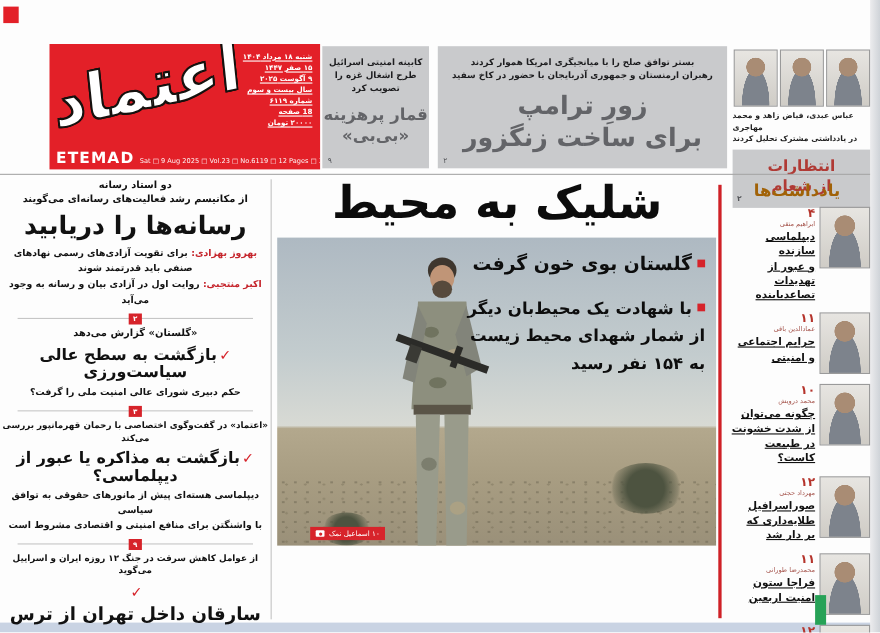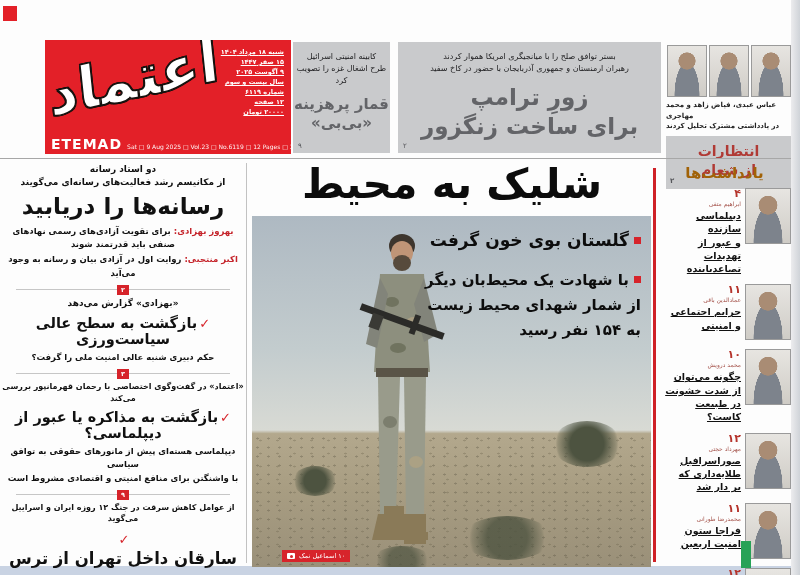--- a/index.html
+++ b/index.html
@@ -20,21 +20,21 @@
   .mast-dates{position:absolute;right:7px;top:7px;width:72px;font-size:6.5px;font-weight:bold;line-height:1.55;text-align:right;}
   .mast-dates span{display:block;text-decoration:underline;}
   .mast-bottom{position:absolute;left:6px;right:6px;bottom:2px;display:flex;align-items:baseline;gap:5px;direction:ltr;}
   .logo-latin{font-size:14px;font-weight:bold;letter-spacing:1px;}
   .mast-info{font-size:6px;white-space:nowrap;opacity:.95;}
 
   
   .graybox{position:absolute;background:#c9cacc;text-align:center;direction:rtl;}
   .box-bibi{left:293px;top:42px;width:97px;height:111px;}
   .box-trump{left:398px;top:42px;width:263px;height:111px;}
-  .gb-kicker{font-size:8px;font-weight:normal;color:#1d1d1f;line-height:1.5;padding-top:9px;}
+  .gb-kicker{font-size:8px;font-weight:bold;color:#1d1d1f;line-height:1.5;padding-top:9px;}
   .gb-kicker span{display:block;}
   .gb-head{font-weight:bold;color:#636468;line-height:1.25;margin-top:8px;}
   .box-bibi .gb-head{font-size:15px;}
   .box-trump .gb-head{font-size:23px;}
   .gb-head span{display:block;}
   .gb-page{position:absolute;left:5px;bottom:3px;font-size:7px;color:#55565a;}
 
   
   .analysis{position:absolute;left:666px;top:45px;width:125px;}
   .an-photos{display:flex;gap:2px;justify-content:center;}
@@ -70,21 +70,21 @@
   .lc-sub .ln{display:block;margin:0;}
   .lc-div{position:relative;border-top:1px solid #c6c6c6;margin:9px 14px 7px;}
   .sq{display:inline-block;width:12px;height:10px;background:#d6232a;color:#fff;font-size:6.5px;
     line-height:10px;text-align:center;font-weight:bold;}
   .lc-div .sq{position:absolute;left:50%;top:-5px;transform:translateX(-50%);}
   .chk{color:#d6232a;font-weight:bold;font-size:13px;margin-left:2px;}
 
   
   .main-head{position:absolute;left:252px;top:158px;width:400px;text-align:center;font-size:41px;
     font-weight:bold;color:#0c0c0c;letter-spacing:-1px;line-height:1.3;}
-  .photo{position:absolute;left:252px;top:216px;width:399px;height:351px;overflow:hidden;
+  .photo{position:absolute;left:252px;top:216px;width:399px;height:280px;overflow:hidden;
     background:linear-gradient(180deg,#aeb9c2 0%,#c3ccce 38%,#d8dad4 61%,#b3a88d 62%,#a89d82 78%,#9a9079 100%);}
   .shrub{position:absolute;border-radius:50%;background:radial-gradient(circle,#4d5340 0 40%,rgba(77,83,64,.25) 70%,transparent 75%);}
   .s1{left:300px;top:205px;width:70px;height:46px;}
   .s2{left:40px;top:250px;width:46px;height:30px;}
   .s3{left:210px;top:300px;width:90px;height:44px;opacity:.8;}
   .s4{left:120px;top:330px;width:60px;height:30px;opacity:.7;}
   .speckle{position:absolute;left:0;top:218px;width:399px;height:131px;opacity:.35;
     background-image:radial-gradient(#55503f 1px,transparent 1.5px),radial-gradient(#6b644d 1px,transparent 1.5px);
     background-size:11px 9px,17px 13px;}
   .ph-sub{position:absolute;right:10px;top:14px;font-size:17px;font-weight:bold;color:#0d0d0d;}
@@ -120,21 +120,21 @@
   <div class="corner-red"></div>
 
   <div class="masthead">
     <div class="logo-fa">اعتماد</div>
     <div class="mast-dates">
       <span>شنبه ۱۸ مرداد ۱۴۰۴</span>
       <span>۱۵ صفر ۱۴۴۷</span>
       <span>۹ آگوست ۲۰۲۵</span>
       <span>سال بیست و سوم</span>
       <span>شماره ۶۱۱۹</span>
-      <span>۱۲ صفحه</span>
+      <span>18 صفحه</span>
       <span>۲۰۰۰۰ تومان</span>
     </div>
     <div class="mast-bottom">
       <span class="logo-latin">ETEMAD</span>
       <span class="mast-info">Sat □ 9 Aug 2025 □ Vol.23 □ No.6119 □ 12 Pages □ 20000 Rials</span>
     </div>
   </div>
 
   <div class="graybox box-bibi">
     <div class="gb-kicker">
@@ -192,24 +192,24 @@
       <div class="lc-sub">
         <div><span class="nm">بهروز بهزادی:</span> <span>برای تقویت آزادی‌های رسمی نهادهای صنفی باید قدرتمند شوند</span></div>
         <div><span class="nm">اکبر منتجبی:</span> <span>روایت اول در آزادی بیان و رسانه به وجود می‌آید</span></div>
       </div>
       <div class="lc-div">
           <span class="sq">۲</span>
         </div>
     </div>
 
     <div>
-      <div class="lc-kicker">«بهزادی» گزارش می‌دهد</div>
+      <div class="lc-kicker">«گلستان» گزارش می‌دهد</div>
       <div class="lc-head"><span class="chk">✓</span><span>بازگشت به سطح عالی سیاست‌ورزی</span></div>
       <div class="lc-sub">
-        <span class="ln">حکم دبیری شنبه عالی امنیت ملی را گرفت؟</span>
+        <span class="ln">حکم دبیری شورای عالی امنیت ملی را گرفت؟</span>
       </div>
       <div class="lc-div">
           <span class="sq">۳</span>
         </div>
     </div>
 
     <div>
       <div class="lc-kicker sm">«اعتماد» در گفت‌وگوی اختصاصی با رحمان قهرمانپور بررسی می‌کند</div>
       <div class="lc-head"><span class="chk">✓</span><span>بازگشت به مذاکره یا عبور از دیپلماسی؟</span></div>
       <div class="lc-sub">

